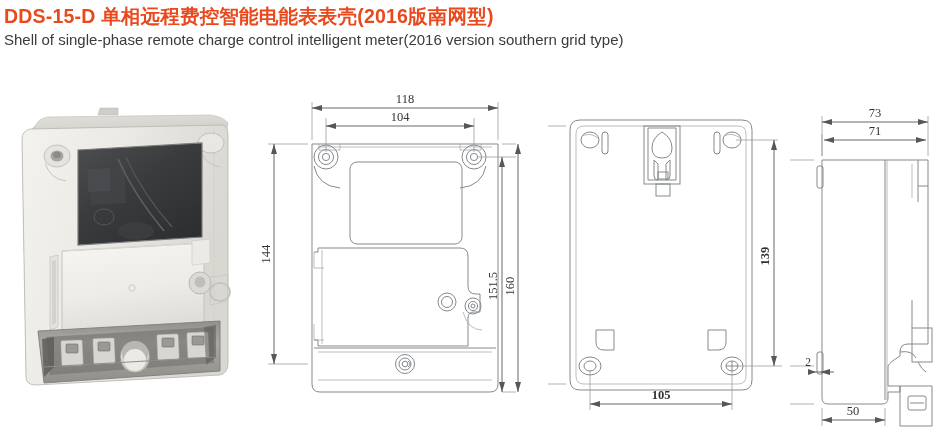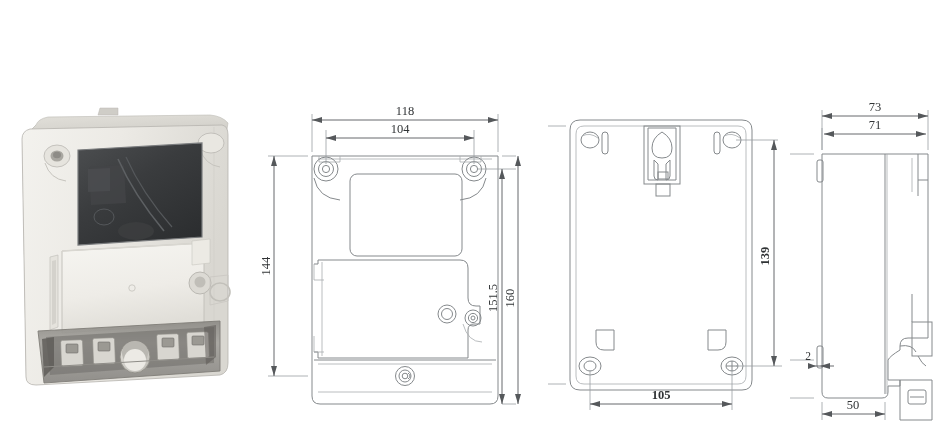--- a/index.html
+++ b/index.html
@@ -78,20 +78,24 @@
     top: 95px;
     width: 250px;
     height: 315px;
   }
 </style>
 </head>
 <body>
 
 <div id="page">
 
+  <div id="header">
+    <div id="title">DDS-15-D 单相远程费控智能电能表表壳(2016版南网型)</div>
+    <div id="subtitle">Shell of single-phase remote charge control intelligent meter(2016 version southern grid type)</div>
+  </div>
 
   <div id="photo">
     <svg width="250" height="315" viewBox="0 0 250 315">
       <defs>
         <linearGradient id="bodyG" x1="0" y1="0" x2="1" y2="0.3">
           <stop offset="0" stop-color="#f3f2ee"></stop>
           <stop offset="0.45" stop-color="#eceae5"></stop>
           <stop offset="1" stop-color="#d9d7d1"></stop>
         </linearGradient>
         <linearGradient id="sideG" x1="0" y1="0" x2="1" y2="0">
@@ -205,21 +209,21 @@
         <ellipse cx="121" cy="265" rx="11" ry="11" fill="#eceae5"></ellipse>
 
         <path d="M28,244 L40,242 L40,272 L30,282 Z" fill="#5c5a56" opacity="0.8"></path>
         <path d="M190,232 L202,230 L202,262 L192,270 Z" fill="#5c5a56" opacity="0.55"></path>
 
         <path d="M30,272 L200,262" stroke="#8f8d88" stroke-width="1" fill="none"></path>
       </g>
     </svg>
   </div>
 
-  <div class="panel" id="view-front" style="left:262px; top:102px;">
+  <div class="panel" id="view-front" style="left:262px; top:90px;">
     <svg width="262" height="330" viewBox="0 0 262 330">
 
       <g>
         <path class="ln" d="M50,54
                             L236,54
                             L236,294
                             Q236,302 228,302
                             L58,302
                             Q50,302 50,294
                             Z"></path>
@@ -421,21 +425,21 @@
 
       <g>
         <path class="dim" d="M42,314 L184,314"></path>
         <polygon class="arrowfill" points="42,314 52,311 52,317"></polygon>
         <polygon class="arrowfill" points="184,314 174,311 174,317"></polygon>
         <text class="dimtxt" x="113" y="309" text-anchor="middle">105</text>
       </g>
     </svg>
   </div>
 
-  <div class="panel" id="view-side" style="left:790px; top:98px;">
+  <div class="panel" id="view-side" style="left:790px; top:104px;">
     <svg width="151" height="330" viewBox="0 0 151 330">
 
       <g>
 
         <path class="ln" d="M32,56
                             L138,56
                             L138,240
                             L118,240
                             Q110,240 110,248
                             L110,252

